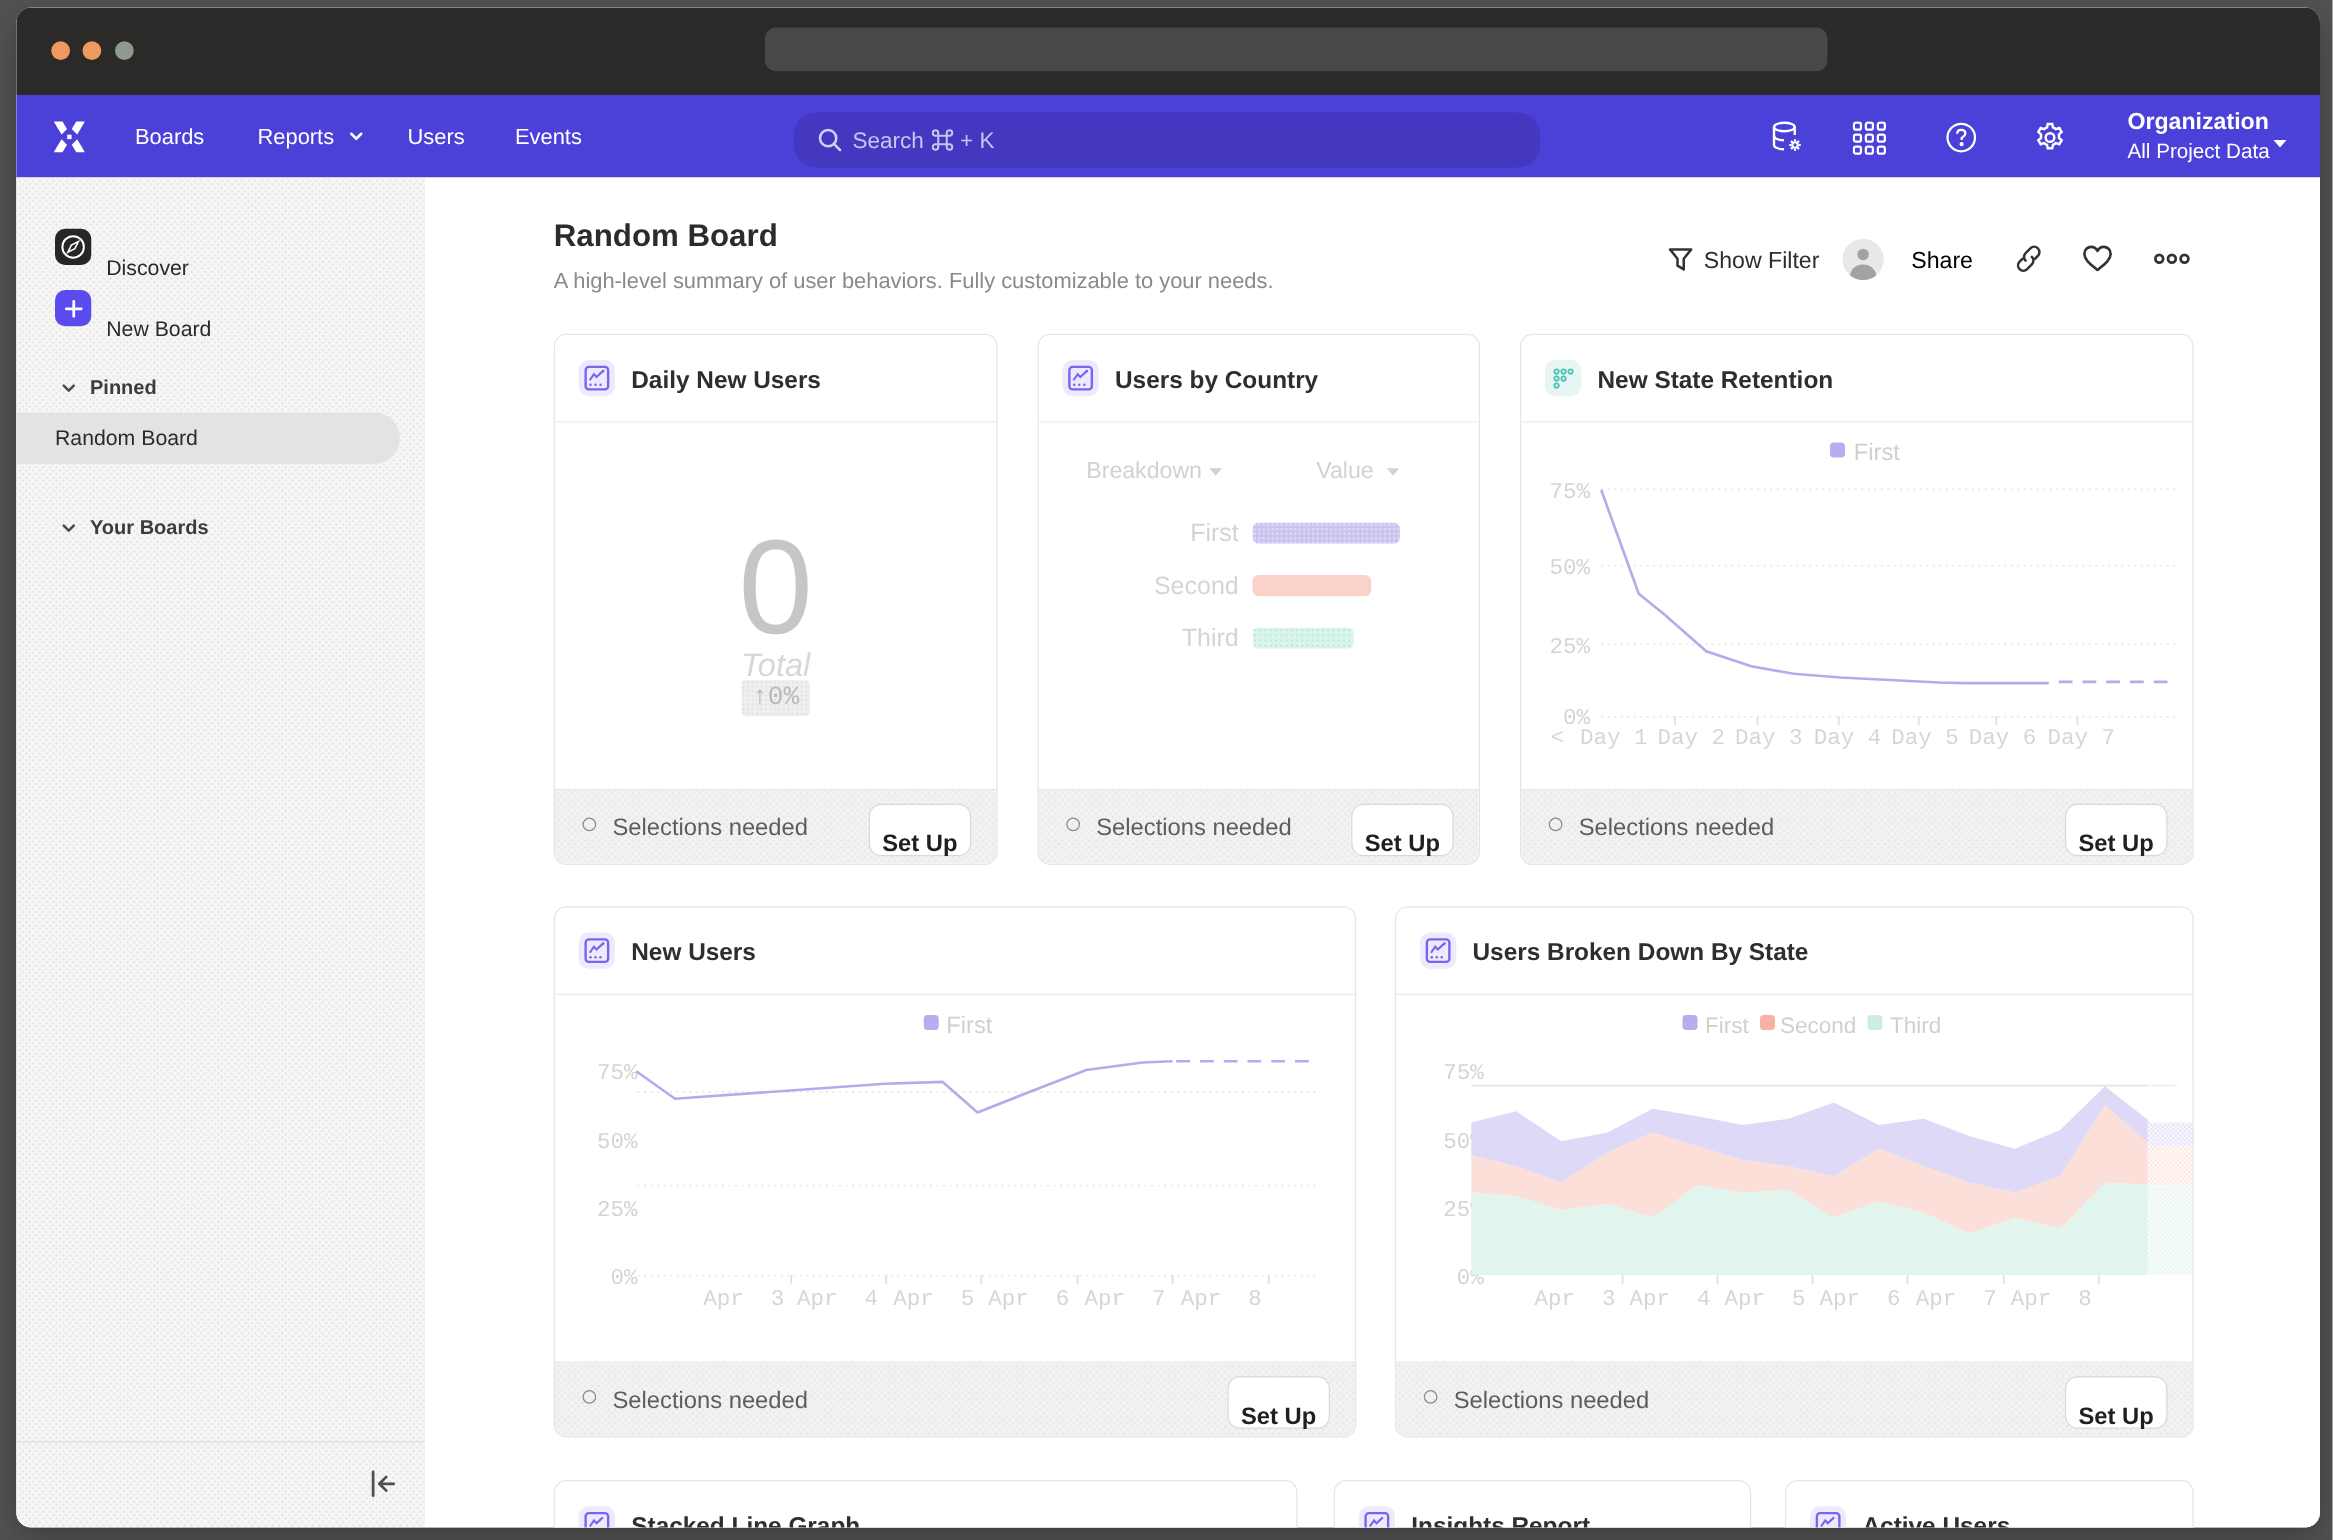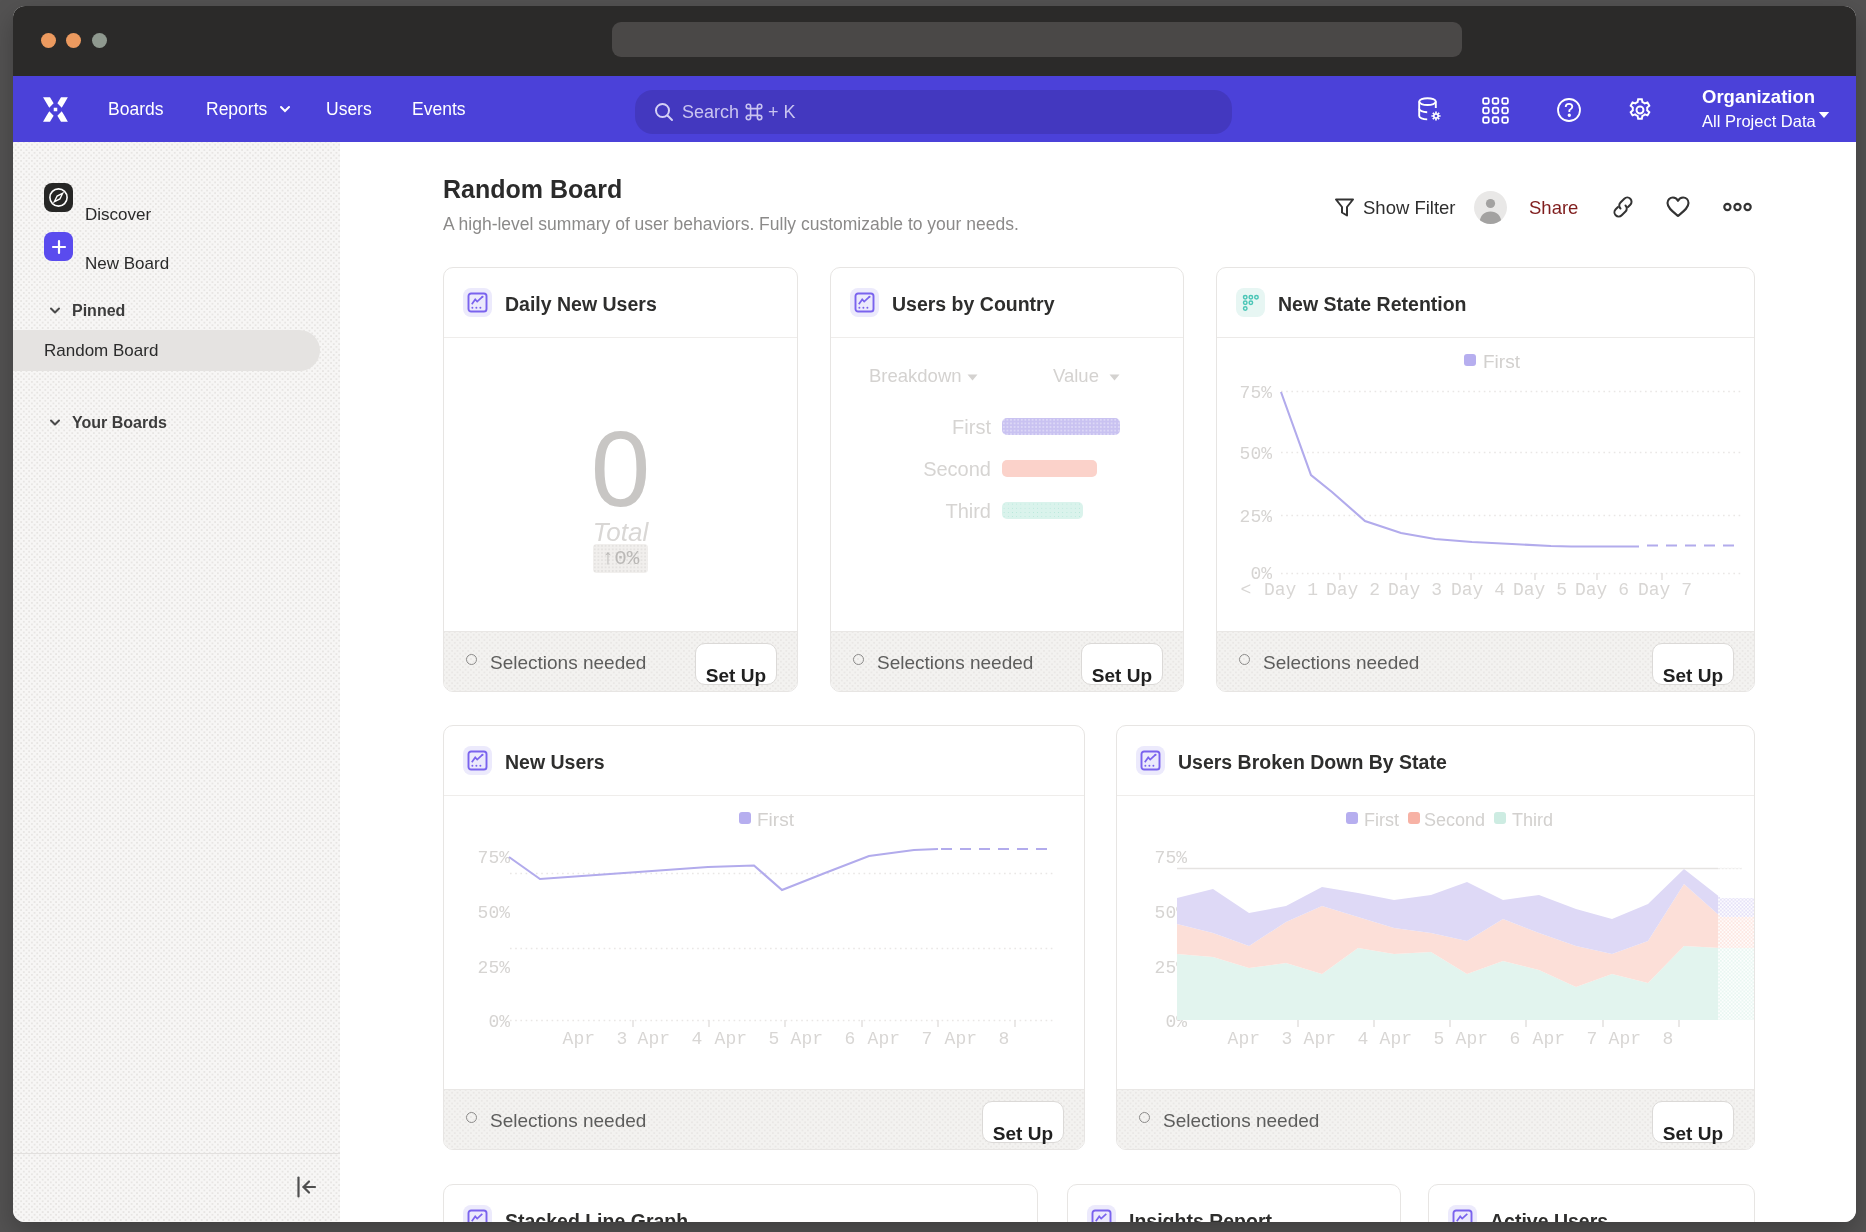--- a/index.html
+++ b/index.html
@@ -162,21 +162,21 @@
     <svg style="position:absolute;left:993px;top:54px;" width="23" height="23" viewBox="0 0 23 23" fill="none" stroke="#333" stroke-width="2" stroke-linejoin="round">
         <path d="M3,3.5 H20 L14,11 V19.5 L9,16.5 V11 Z"></path>
       </svg>
     <div style="position:absolute;left:1023px;top:55px;font-size:18.5px;font-weight:500;color:#2e2e2e;">Show Filter</div>
     <div style="position:absolute;left:1134px;top:49px;width:33px;height:33px;border-radius:50%;background:#e9e8e7;overflow:hidden;">
       <svg width="33" height="33" viewBox="0 0 33 33" fill="#a3a2a1">
           <circle cx="16.5" cy="12.5" r="4.6"></circle>
           <path d="M5.5,33 C5.5,24.5 10.3,20.5 16.5,20.5 C22.7,20.5 27.5,24.5 27.5,33 Z"></path>
         </svg>
     </div>
-    <div style="position:absolute;left:1189px;top:55px;font-size:18.5px;font-weight:500;color:#7f1d1d;">Share</div>
+    <div style="position:absolute;left:1189px;top:55px;font-size:18.5px;font-weight:500;color:#000000;">Share</div>
     <svg style="position:absolute;left:1271px;top:53px;" width="24" height="24" viewBox="0 0 24 24" fill="none" stroke="#333" stroke-width="2" stroke-linecap="round">
         <path d="M9.5,13.5 a4.2,4.2 0 0 1 0,-6 l3.8,-3.8 a4.2,4.2 0 0 1 6,6 l-2.3,2.3"></path>
         <path d="M14.5,10.5 a4.2,4.2 0 0 1 0,6 l-3.8,3.8 a4.2,4.2 0 0 1 -6,-6 l2.3,-2.3"></path>
       </svg>
     <svg style="position:absolute;left:1325px;top:53px;" width="26" height="24" viewBox="0 0 26 24" fill="none" stroke="#333" stroke-width="2.1" stroke-linejoin="round">
         <path d="M13,21 C8,16.8 2.5,13 2.5,8.1 C2.5,4.7 5.1,2.5 7.9,2.5 C10,2.5 12,3.7 13,5.8 C14,3.7 16,2.5 18.1,2.5 C20.9,2.5 23.5,4.7 23.5,8.1 C23.5,13 18,16.8 13,21 Z"></path>
       </svg>
     <svg style="position:absolute;left:1383px;top:60px;" width="29" height="10" viewBox="0 0 29 10" fill="none" stroke="#333" stroke-width="2.2">
         <circle cx="4.4" cy="5" r="3.1"></circle>
         <circle cx="14.5" cy="5" r="3.1"></circle>

